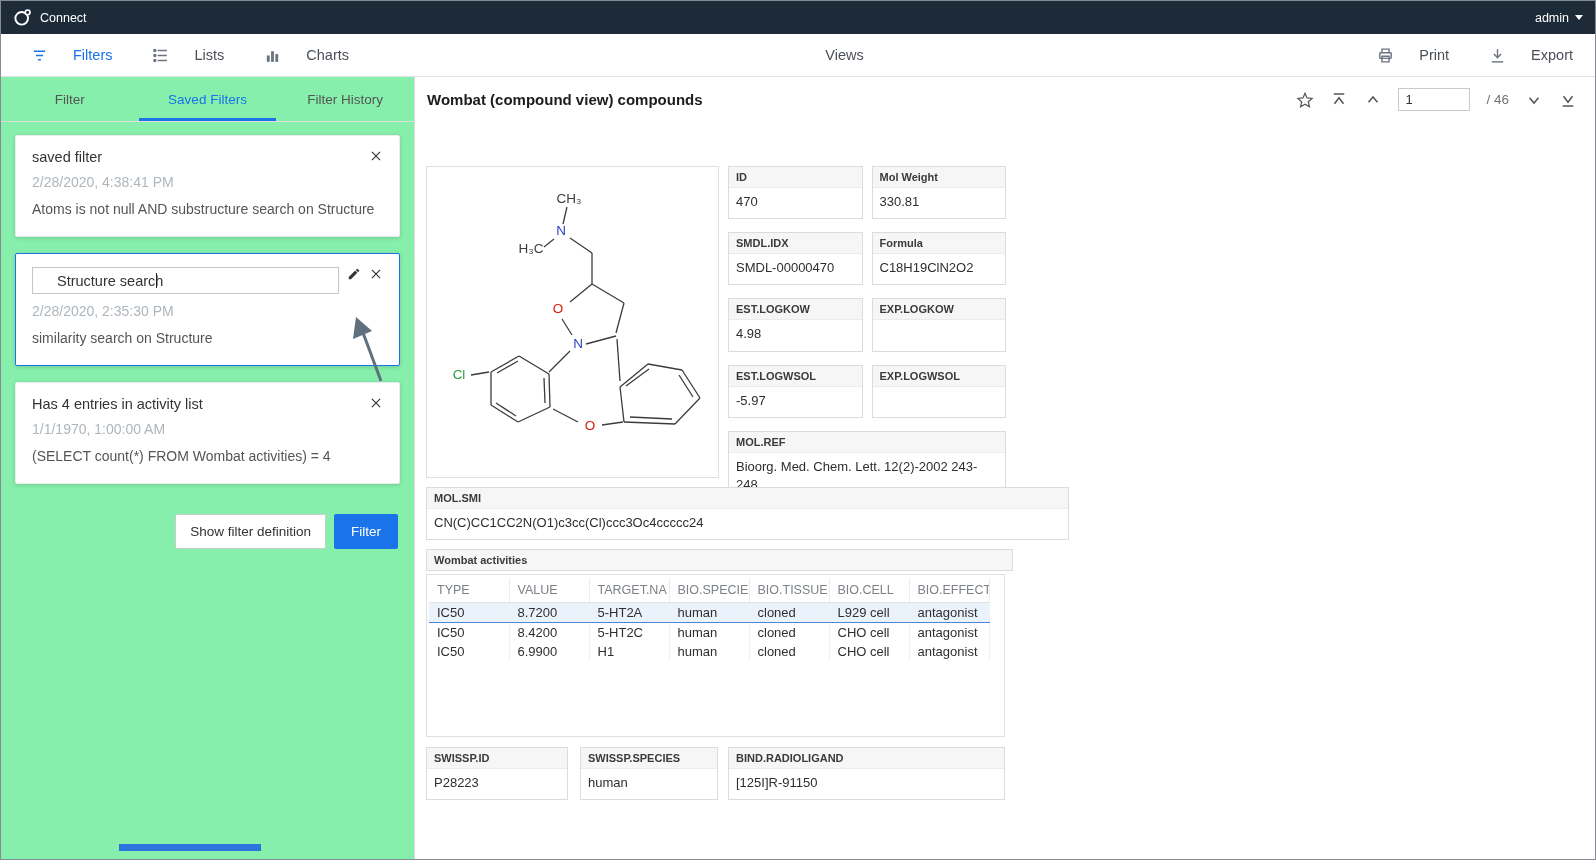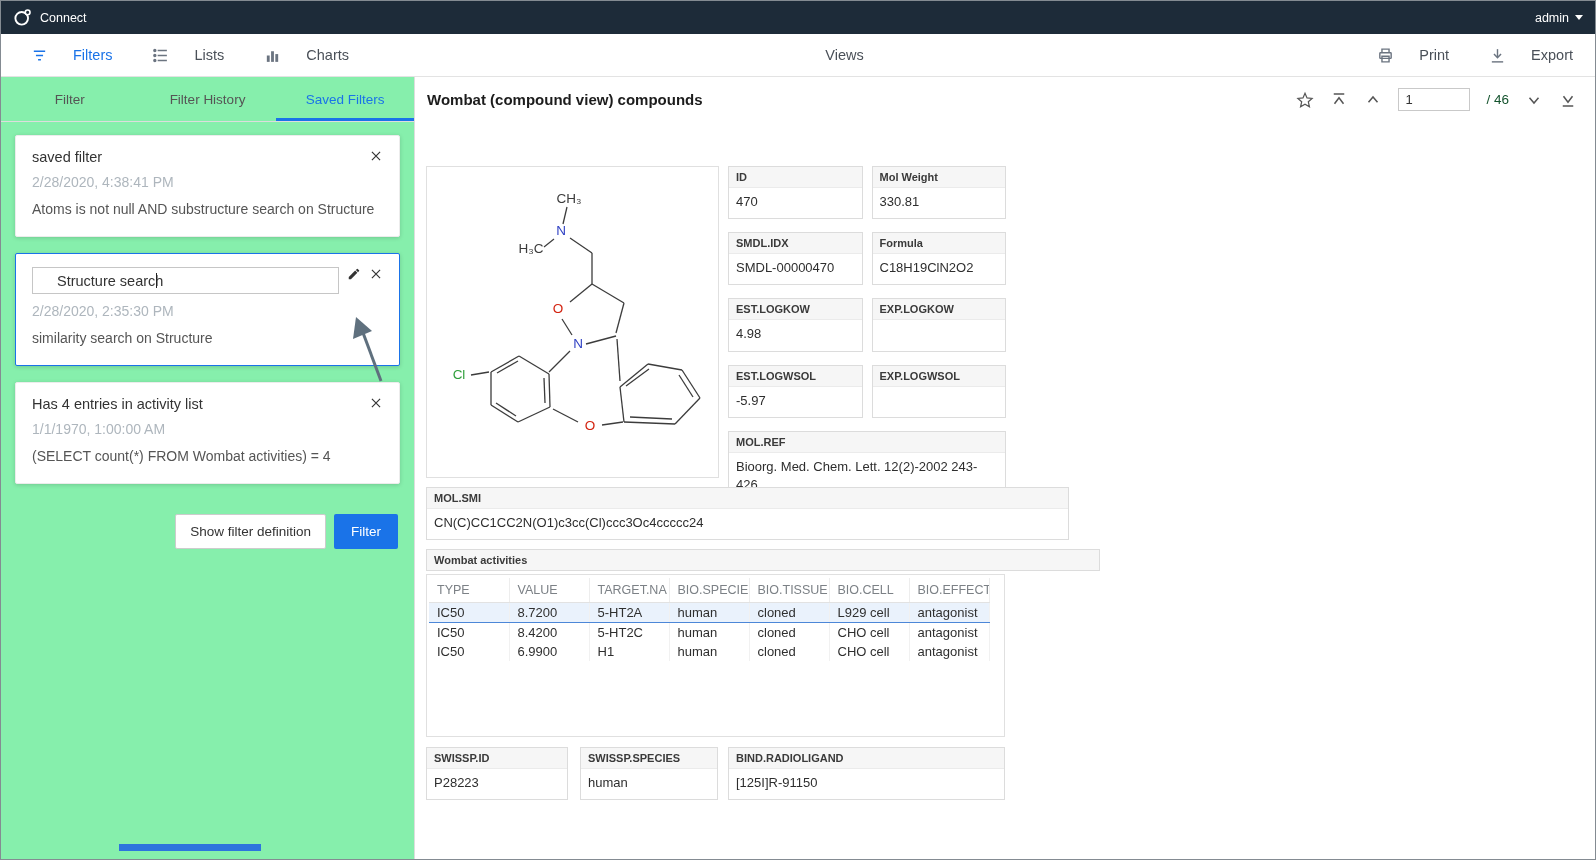--- a/index.html
+++ b/index.html
@@ -51,41 +51,41 @@
   .btn-primary { border:none; background:#1a73e8; color:#fff; font-size:13.5px; padding:9px 17px; border-radius:2px;
                  cursor:pointer; font-family:inherit; }
 
   
   .main { position:absolute; left:414px; top:76px; right:0; bottom:0; background:#fff; overflow:hidden; }
   .main-header { height:45px; display:flex; align-items:center; padding:0 18px 0 12px; }
   .main-title { font-weight:bold; font-size:15px; color:#1c1c1c; }
   .pager { margin-left:auto; display:flex; align-items:center; gap:16px; }
   .pager svg { width:18px; height:18px; cursor:pointer; }
   .pager input { width:72px; height:23px; border:1px solid #c9c9c9; font-size:13px; padding:0 6px; font-family:inherit; color:#333; }
-  .pager-total { font-size:13.5px; color:#14532d; }
+  .pager-total { font-size:13.5px; color:#737373; }
 
   .content { position:relative; height:calc(100% - 45px); }
   .mol-panel { position:absolute; left:11px; top:44px; width:293px; height:312px; border:1px solid #e0e0e0; background:#fff; }
   .mol-panel svg { width:100%; height:100%; }
   .bond { stroke:#3c3c3c; stroke-width:1.3; }
   .mol-panel text { font-size:13.5px; fill:#3c3c3c; text-anchor:middle; font-family:inherit; }
   .atom-n { fill:#3142c4 !important; }
   .atom-o { fill:#d3220f !important; }
   .atom-cl { fill:#2e9e3a !important; }
 
   .fields-grid { position:absolute; left:313px; top:44px; width:278px; display:grid;
                  grid-template-columns:1fr 1fr; column-gap:9px; row-gap:13px; }
   .field { border:1px solid #dcdcdc; background:#fff; }
   .field.span2 { grid-column:1 / span 2; }
   .field-label { background:#f6f6f6; border-bottom:1px solid #ebebeb; font-size:11px; font-weight:bold; color:#3a3a3a;
                  padding:4px 7px; }
   .field-value { padding:5px 7px 7px; font-size:13px; color:#2e2e2e; min-height:27px; line-height:1.4; }
 
   .molsmi { position:absolute; left:11px; top:365px; width:643px; }
-  .activities-label { position:absolute; left:11px; top:427px; width:674px; border:1px solid #dcdcdc;
+  .activities-label { position:absolute; left:11px; top:427px; width:587px; border:1px solid #dcdcdc;
                       background:#f6f6f6; font-size:11px; font-weight:bold; color:#3a3a3a; padding:4px 7px; }
   .activities-box { position:absolute; left:11px; top:452px; width:579px; height:163px; border:1px solid #e0e0e0; background:#fff; }
   .activities-box table { border-collapse:collapse; table-layout:fixed; margin:3px 0 0 2px; width:560px; }
   .activities-box th { font-weight:normal; color:#7c8186; font-size:12.5px; text-align:left; padding:5px 8px;
                        border-bottom:1px solid #e2e2e2; border-right:1px solid #ededed; overflow:hidden; white-space:nowrap; }
   .activities-box td { font-size:13px; color:#2f2f2f; padding:2px 8px; border-right:1px solid #f1f1f1;
                        overflow:hidden; white-space:nowrap; }
   .activities-box tr.selected td { background:#eaf2fc; border-top:1px solid #4c87d8; border-bottom:1px solid #4c87d8; }
 
   .bf-1 { position:absolute; left:11px;  top:625px; width:142px; }
@@ -163,25 +163,25 @@
         <span>Export</span>
       </div>
     </div>
   </nav>
 
   <aside class="sidebar">
     <div class="side-tabs">
       <div class="side-tab">
         <span>Filter</span>
       </div>
+      <div class="side-tab active">
+        <span>Saved Filters</span>
+      </div>
       <div class="side-tab">
         <span>Filter History</span>
-      </div>
-      <div class="side-tab active">
-        <span>Saved Filters</span>
       </div>
     </div>
 
     <div class="cards">
 
       <div class="card">
         <div class="card-head">
           <div class="card-title">saved filter</div>
           <button class="icon-btn">
             <svg viewBox="0 0 24 24" stroke="#333" stroke-width="2">
@@ -336,21 +336,21 @@
         <div class="field">
           <div class="field-label">EST.LOGWSOL</div>
           <div class="field-value">-5.97</div>
         </div>
         <div class="field">
           <div class="field-label">EXP.LOGWSOL</div>
           <div class="field-value"></div>
         </div>
         <div class="field span2">
           <div class="field-label">MOL.REF</div>
-          <div class="field-value">Bioorg. Med. Chem. Lett. 12(2)-2002 243-426</div>
+          <div class="field-value">Bioorg. Med. Chem. Lett. 12(2)-2002 243-248</div>
         </div>
       </div>
 
       <div class="molsmi field">
         <div class="field-label">MOL.SMI</div>
         <div class="field-value">CN(C)CC1CC2N(O1)c3cc(Cl)ccc3Oc4ccccc24</div>
       </div>
 
       <div class="activities-label">Wombat activities</div>
       <div class="activities-box">

